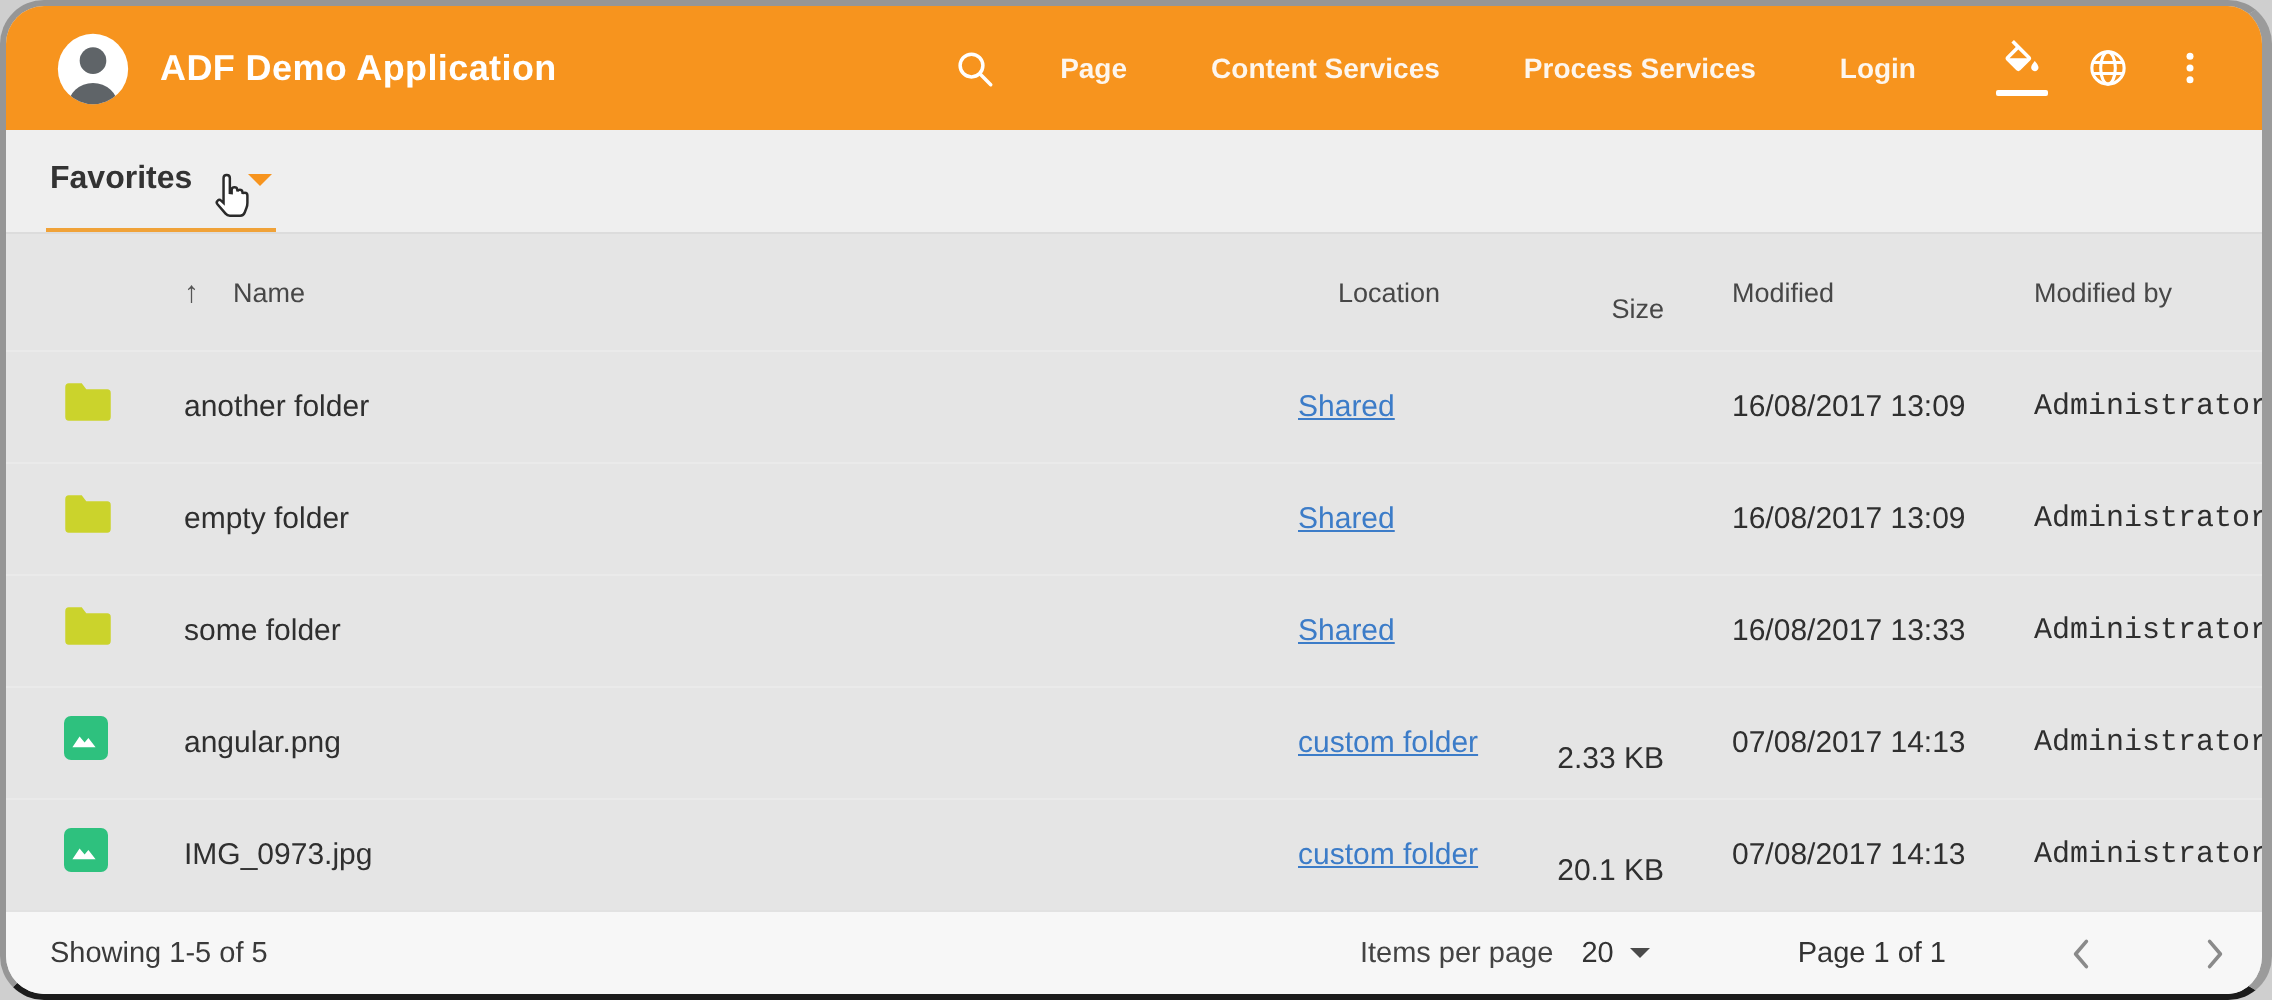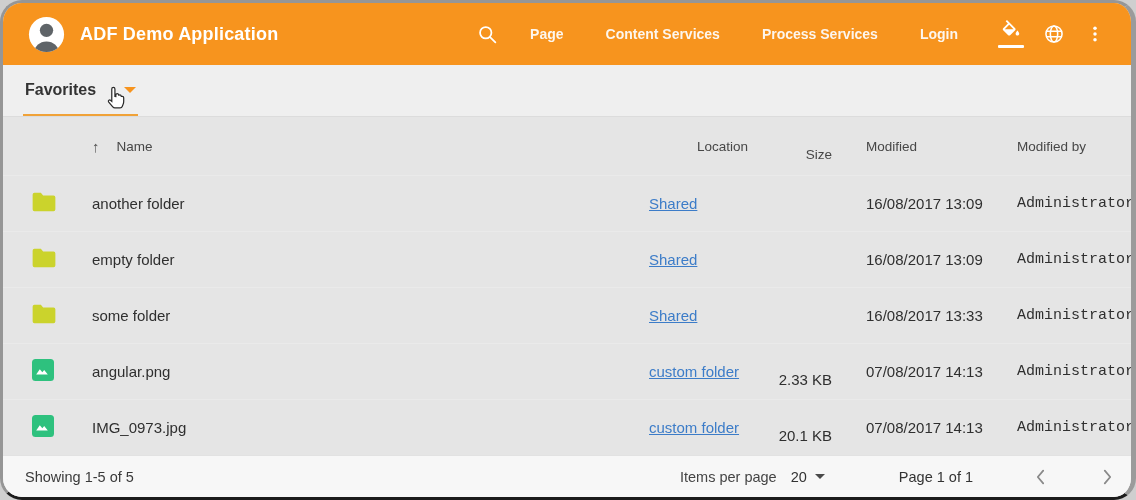--- a/index.html
+++ b/index.html
@@ -67,21 +67,21 @@
 
   
   .grid-row {
     display: grid;
     grid-template-columns: 89px 557px 103px 80px 183px 116px;
     align-items: center;
   }
   .thead { height: 58px; color: #474747; font-size: 13.5px; }
   .th-name { display: flex; align-items: center; }
   .sort-arrow { font-size: 15px; color: #555; margin-right: 17px; margin-left: 0; }
-  .hdr-location span { margin-left: 48px; }
+  .hdr-location span { margin-left: 20px; }
   .col-size { text-align: right; margin-top: 16px; }
   .col-modified { padding-left: 34px; }
   .col-modifiedby { padding-left: 2px; }
 
   .table-body {}
   .row {
     height: 56px;
     border-top: 1px solid #eaeaea;
     background: transparent;
     cursor: pointer;

